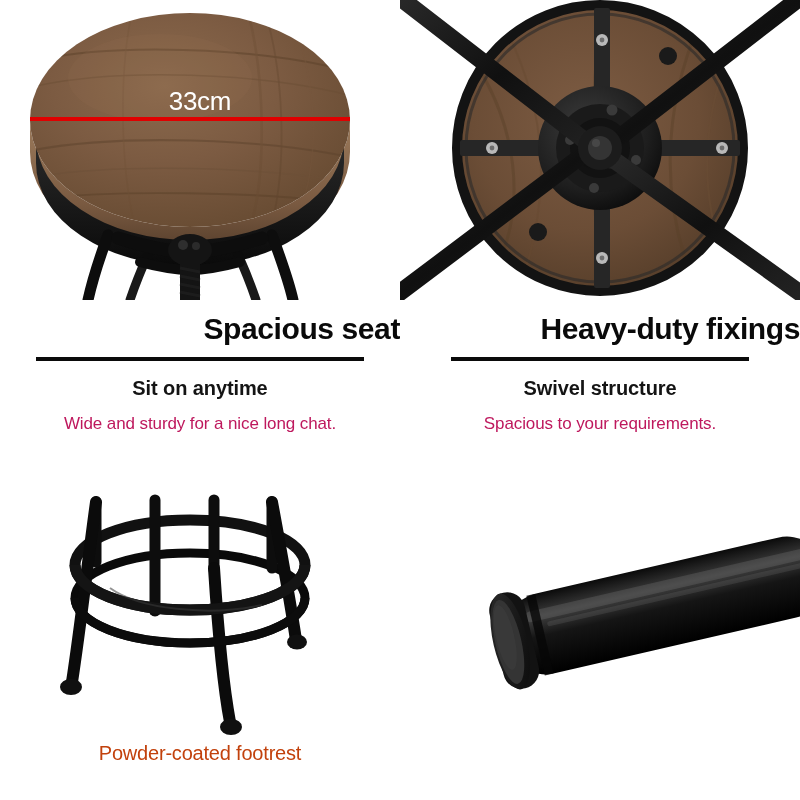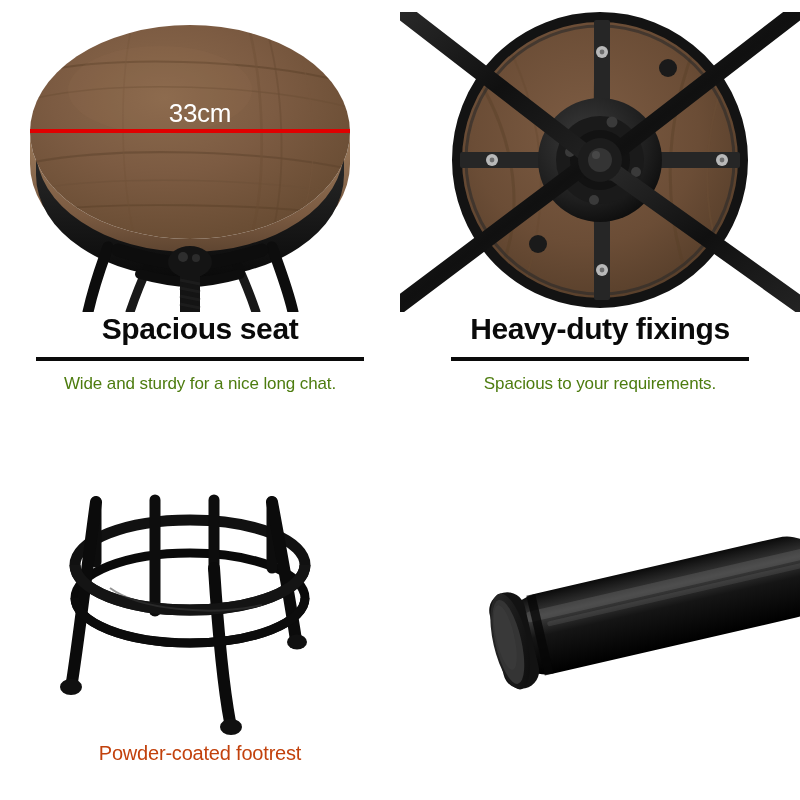--- a/index.html
+++ b/index.html
@@ -28,21 +28,21 @@
     overflow: hidden;
   }
   .quad-tl { left: 0;   top: 0;   height: 450px; }
   .quad-tr { left: 400px; top: 0; height: 450px; }
   .quad-bl { left: 0;   top: 450px; height: 350px; }
   .quad-br { left: 400px; top: 450px; height: 350px; }
 
   .media {
     position: absolute;
     left: 0;
-    top: 12px;
+    top: 0;
     width: 400px;
     height: 300px;
     overflow: hidden;
   }
   .media svg { display: block; }
 
   .media-b {
     position: absolute;
     left: 0;
     top: 0;
@@ -60,41 +60,42 @@
     text-align: center;
   }
   .feature-title {
     font-size: 30px;
     font-weight: bold;
     color: #0a0a0a;
     letter-spacing: -0.4px;
     line-height: 38px;
     margin: 0;
     padding-top: 10px;
+    text-align: right;
   }
   .rule {
     height: 4px;
     background: #0a0a0a;
     margin: 9px auto 0 auto;
   }
   .rule-tl { width: 328px; }
   .rule-tr { width: 298px; }
   .feature-sub {
     font-size: 20px;
     font-weight: bold;
     color: #141414;
     line-height: 26px;
     margin: 0;
     padding-top: 14px;
     letter-spacing: -0.1px;
   }
   .feature-desc {
     font-size: 17px;
     font-weight: normal;
-    color: #4d7c0f;
+    color: #be185d;
     line-height: 22px;
     margin: 0;
     padding-top: 12px;
     letter-spacing: -0.1px;
   }
   .caption {
     position: absolute;
     left: 0;
     top: 290px;
     width: 400px;
@@ -191,20 +192,21 @@
         <ellipse cx="160" cy="78" rx="92" ry="44" fill="#9a7758" opacity="0.13"></ellipse>
 
         <line x1="30" y1="119" x2="350" y2="119" stroke="#e00000" stroke-width="4"></line>
       </svg>
       <div class="measure-label">33cm</div>
     </div>
 
     <div class="textblock">
       <h2 class="feature-title">Spacious seat</h2>
       <div class="rule rule-tl"></div>
+      <h3 class="feature-sub">Sit on anytime</h3>
       <p class="feature-desc">Wide and sturdy for a nice long chat.</p>
     </div>
   </div>
 
   <div class="quad quad-tr">
 
     <div class="media">
       <svg width="400" height="300" viewBox="0 0 400 300">
         <defs>
           <radialGradient id="woodUnder" cx="45%" cy="40%" r="72%">
@@ -280,20 +282,21 @@
         <circle cx="196" cy="143" r="4" fill="#4c4c4c" opacity="0.8"></circle>
 
         <circle cx="268" cy="56" r="9" fill="#1a1a1a"></circle>
         <circle cx="138" cy="232" r="9" fill="#1a1a1a"></circle>
       </svg>
     </div>
 
     <div class="textblock">
       <h2 class="feature-title">Heavy-duty fixings</h2>
       <div class="rule rule-tr"></div>
+      <h3 class="feature-sub">Swivel structure</h3>
       <p class="feature-desc">Spacious to your requirements.</p>
     </div>
   </div>
 
   <div class="quad quad-bl">
 
     <div class="media-b">
       <svg width="400" height="290" viewBox="0 0 400 290">
         <defs>
           <linearGradient id="tubeGrad" x1="0" y1="0" x2="1" y2="0">

